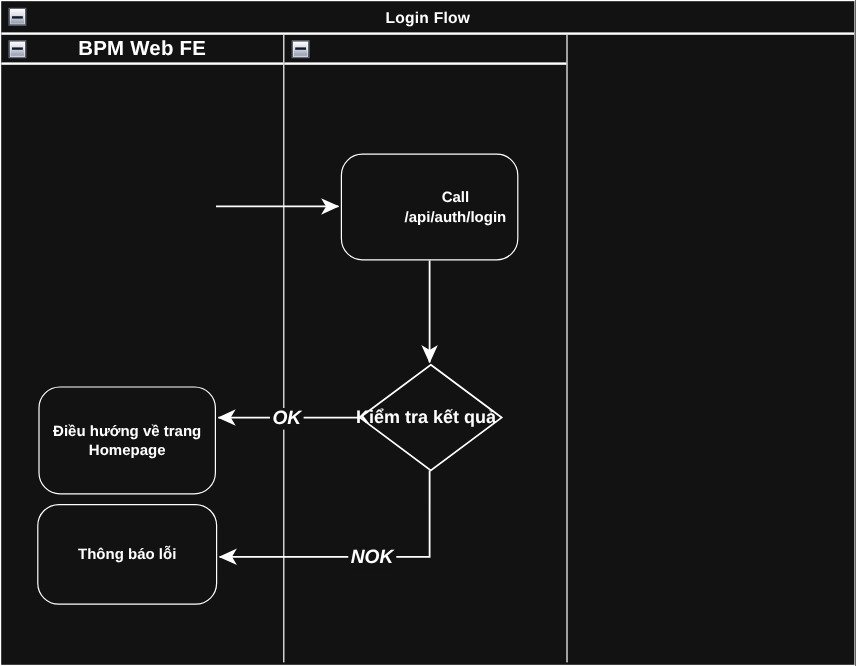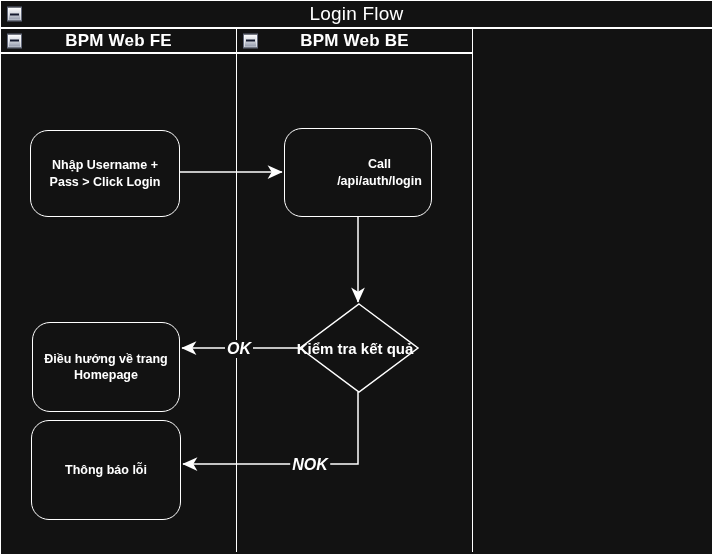--- a/index.html
+++ b/index.html
@@ -15,21 +15,21 @@
     overflow: hidden;
   }
 
   
   .pool-title {
     position: relative;
     height: 28px;
     border-bottom: 2px solid #ffffff;
     display: flex; align-items: center; justify-content: center;
   }
-  .pool-title-text { font-size: 19px; font-weight: normal; letter-spacing: .2px; }
+  .pool-title-text { font-size: 13px; font-weight: bold; letter-spacing: .2px; }
 
   
   .lanes { display: flex; height: 523px; }
   .lane { display: flex; flex-direction: column; }
   .lane-1, .lane-2 { width: 236px; border-right: 1px solid #ffffff; }
   .lane-3 { width: 237px; }
   .lane-header {
     position: relative;
     height: 25px;
     border-bottom: 2px solid #ffffff;
@@ -65,21 +65,21 @@
     border-radius: 18px;
     display: flex; align-items: center; justify-content: center;
     text-align: center;
     font-size: 12.5px; font-weight: bold; line-height: 1.3;
     padding: 4px 5px;
     cursor: pointer;
   }
   .node-input-login    { left: 29px;  top: 129px; width: 150px; height: 87px; }
   .node-call-api       { left: 283px; top: 127px; width: 148px; height: 89px; padding-left: 48px; }
   .node-redirect-home  { left: 31px;  top: 302px; width: 148px; height: 90px; margin-top: 19px; }
-  .node-error-message  { left: 30px;  top: 419px; width: 150px; height: 100px; }
+  .node-error-message  { left: 30px;  top: 419px; width: 150px; height: 84px; }
 
   .diamond-label {
     position: absolute; left: 354px; top: 347px;
     transform: translate(-50%, -50%);
     white-space: nowrap;
     font-size: 15px; font-weight: bold;
     cursor: pointer;
   }
 
   
@@ -115,21 +115,20 @@
         </span>
         <span class="lane-title">BPM Web FE</span>
       </div>
       <div class="lane-body"></div>
     </div>
     <div class="lane lane-2">
       <div class="lane-header">
         <span class="collapse-btn">
           <span class="minus"></span>
         </span>
-        <span class="lane-title">BPM Web BE</span>
       </div>
       <div class="lane-body"></div>
     </div>
     <div class="lane lane-3">
       <div class="lane-body"></div>
     </div>
   </div>
 
   <svg class="overlay" width="713" height="555" viewBox="0 0 713 555">
     <defs>
@@ -137,23 +136,20 @@
         <path d="M12,6 L1,1 L4,6 L1,11 Z" fill="#ffffff"></path>
       </marker>
     </defs>
     <path d="M179,171 L281,171" stroke="#ffffff" stroke-width="1.5" fill="none" marker-end="url(#arrow)"></path>
     <path d="M357,216 L357,301" stroke="#ffffff" stroke-width="1.5" fill="none" marker-end="url(#arrow)"></path>
     <path d="M299,347 L181,347" stroke="#ffffff" stroke-width="1.5" fill="none" marker-end="url(#arrow)"></path>
     <path d="M357,391 L357,463 L182,463" stroke="#ffffff" stroke-width="1.5" fill="none" marker-end="url(#arrow)"></path>
     <polygon points="358,303 417,347 358,391 299,347" fill="#121212" stroke="#ffffff" stroke-width="1.5"></polygon>
   </svg>
 
-  <div class="node node-input-login">
-    <span>Nhập Username + Pass &gt; Click Login</span>
-  </div>
   <div class="node node-call-api">
     <span>Call /api/auth/login</span>
   </div>
   <div class="node node-redirect-home">
     <span>Điều hướng về trang Homepage</span>
   </div>
   <div class="node node-error-message">
     <span>Thông báo lỗi</span>
   </div>
 

